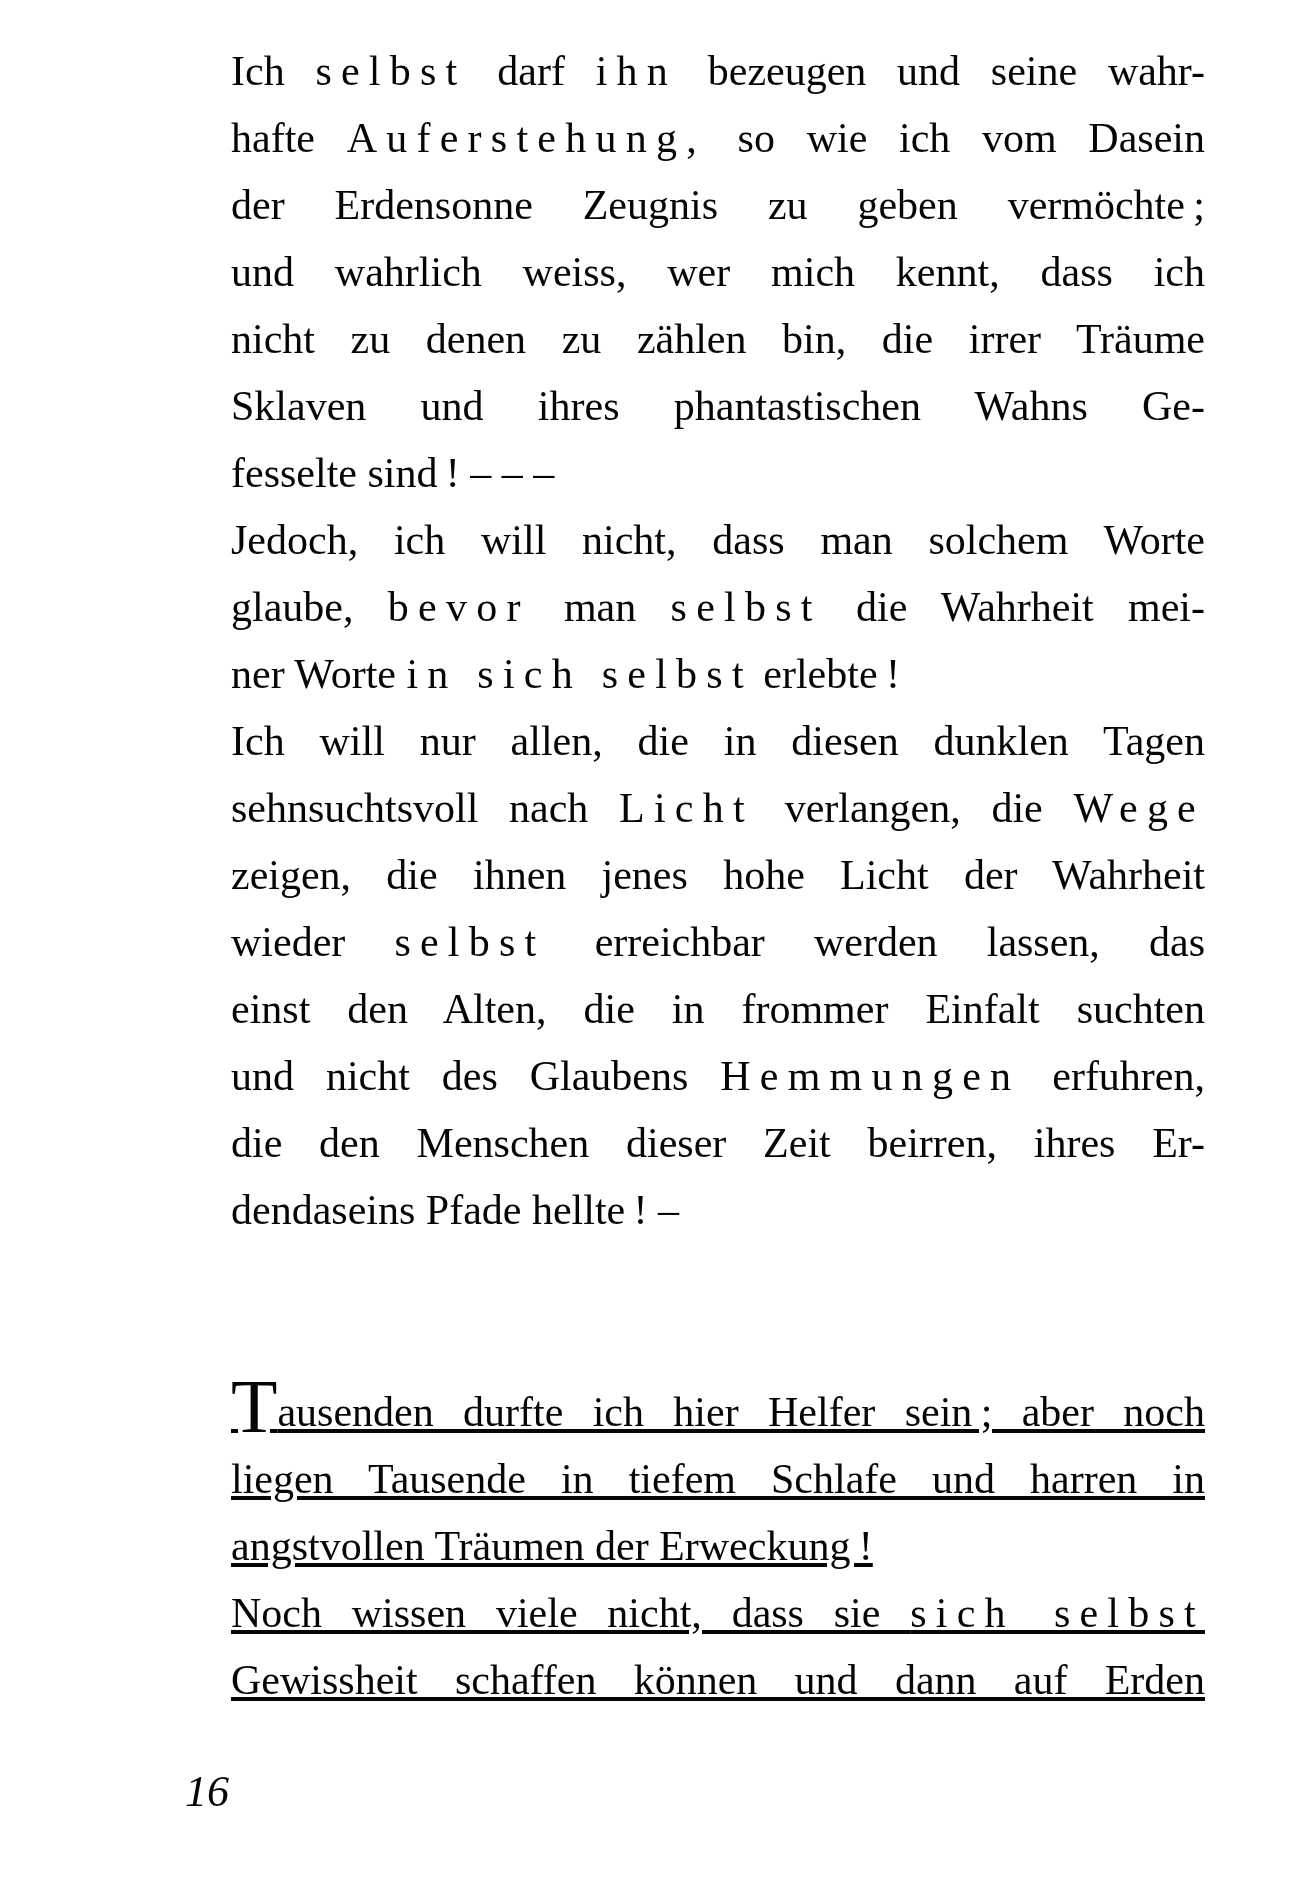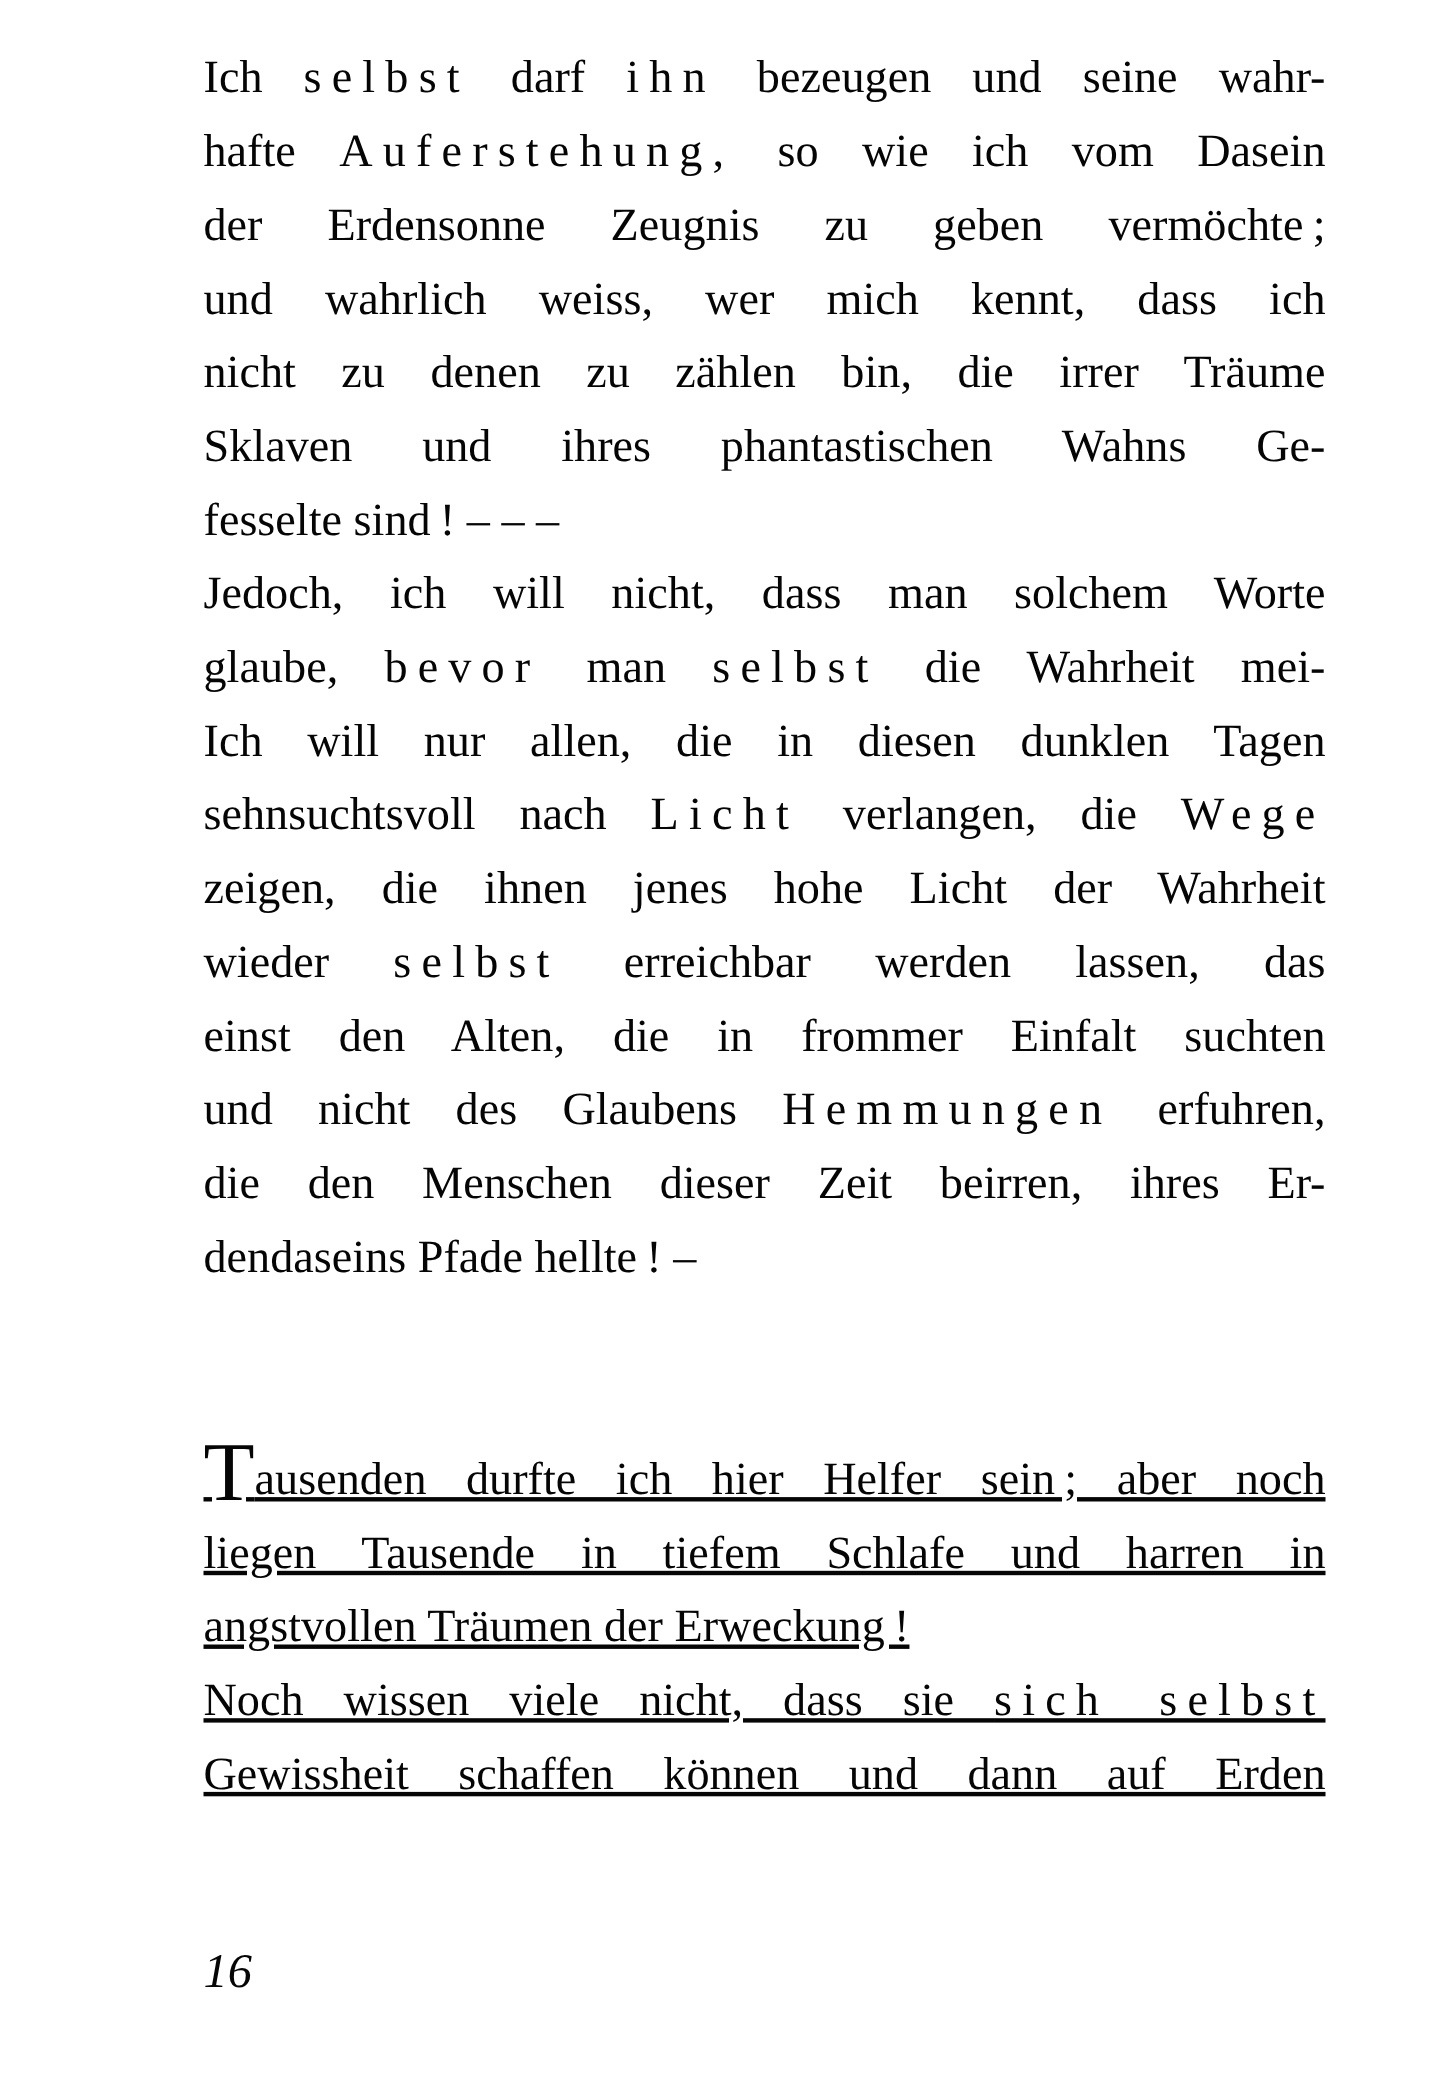--- a/index.html
+++ b/index.html
@@ -11,21 +11,21 @@
     font-family:"Liberation Serif","DejaVu Serif",serif;
     color:#050505;
   }
   .text-block{
     position:absolute;
     left:185px;top:38px;
     width:1020px;
     font-size:42px;
     line-height:67px;
   }
-  .para-block{display:block;}
+  .para-block{display:block;margin-left:46px;}
   .block-b{margin-top:135px;text-decoration:underline;}
   .line{white-space:normal;}
   .line.j{text-align:justify;text-align-last:justify;-moz-text-align-last:justify;}
   .sp{letter-spacing:0.22em;}
   .seg{letter-spacing:normal;text-align:right;}
   .initial{
     font-size:76px;
     line-height:0;
     position:relative;
     top:6px;
@@ -46,20 +46,21 @@
     <section class="para-block block-a">
         <div class="line j"><span class="seg">Ich </span><span class="sp">selbst</span><span class="seg"> darf </span><span class="sp">ihn</span><span class="seg"> bezeugen und seine wahr-</span></div>
         <div class="line j"><span class="seg">hafte </span><span class="sp">Auferstehung,</span><span class="seg"> so wie ich vom Dasein</span></div>
         <div class="line j"><span class="seg">der Erdensonne Zeugnis zu geben vermöchte ;</span></div>
         <div class="line j"><span class="seg">und wahrlich weiss, wer mich kennt, dass ich</span></div>
         <div class="line j"><span class="seg">nicht zu denen zu zählen bin, die irrer Träume</span></div>
         <div class="line j"><span class="seg">Sklaven und ihres phantastischen Wahns Ge-</span></div>
         <div class="line"><span class="seg">fesselte sind ! – – –</span></div>
         <div class="line j"><span class="seg">Jedoch, ich will nicht, dass man solchem Worte</span></div>
         <div class="line j"><span class="seg">glaube, </span><span class="sp">bevor</span><span class="seg"> man </span><span class="sp">selbst</span><span class="seg"> die Wahrheit mei-</span></div>
+        <div class="line"><span class="seg">ner Worte </span><span class="sp">in sich selbst</span><span class="seg"> erlebte !</span></div>
         <div class="line j"><span class="seg">Ich will nur allen, die in diesen dunklen Tagen</span></div>
         <div class="line j"><span class="seg">sehnsuchtsvoll nach </span><span class="sp">Licht</span><span class="seg"> verlangen, die </span><span class="sp">Wege</span></div>
         <div class="line j"><span class="seg">zeigen, die ihnen jenes hohe Licht der Wahrheit</span></div>
         <div class="line j"><span class="seg">wieder </span><span class="sp">selbst</span><span class="seg"> erreichbar werden lassen, das</span></div>
         <div class="line j"><span class="seg">einst den Alten, die in frommer Einfalt suchten</span></div>
         <div class="line j"><span class="seg">und nicht des Glaubens </span><span class="sp">Hemmungen</span><span class="seg"> erfuhren,</span></div>
         <div class="line j"><span class="seg">die den Menschen dieser Zeit beirren, ihres Er-</span></div>
         <div class="line"><span class="seg">dendaseins Pfade hellte ! –</span></div>
       </section>
     <section class="para-block block-b">

